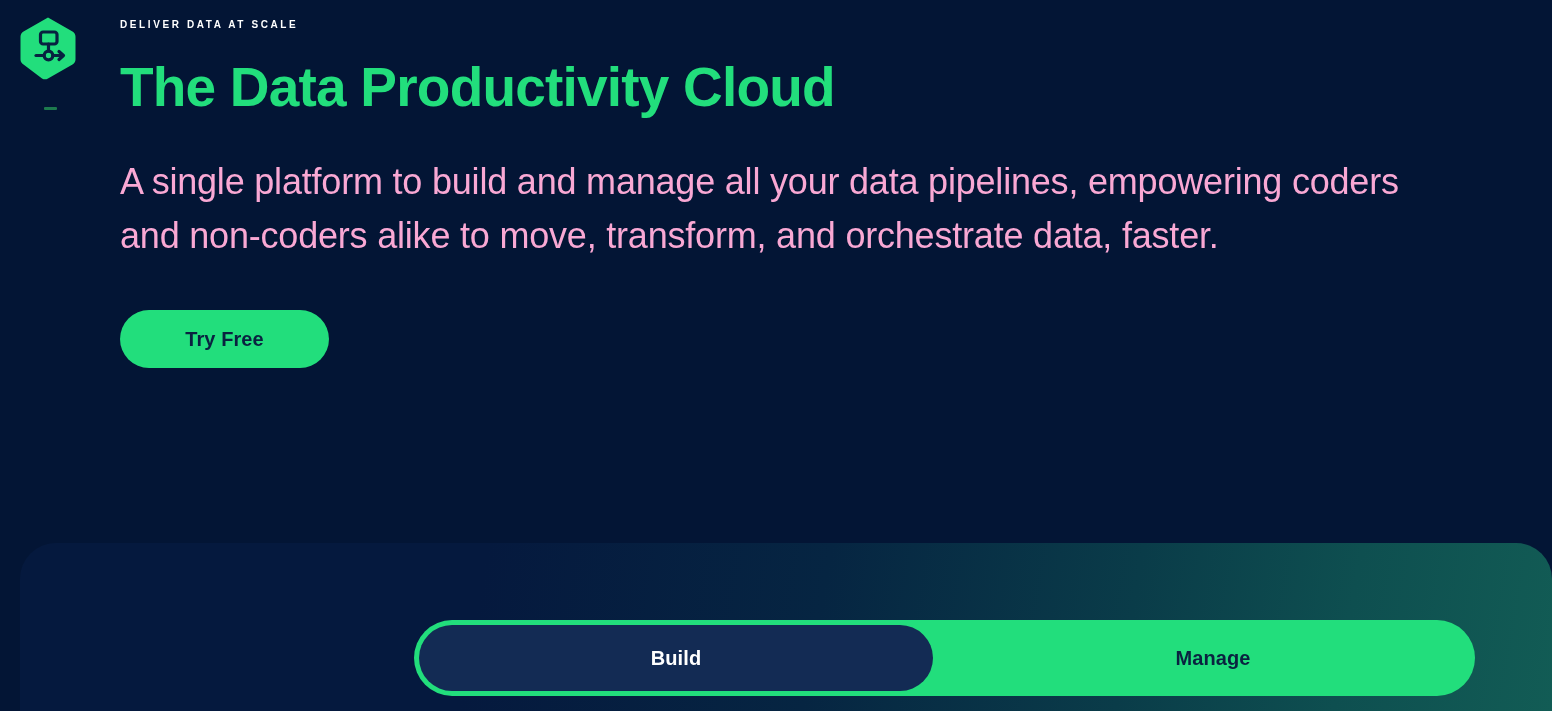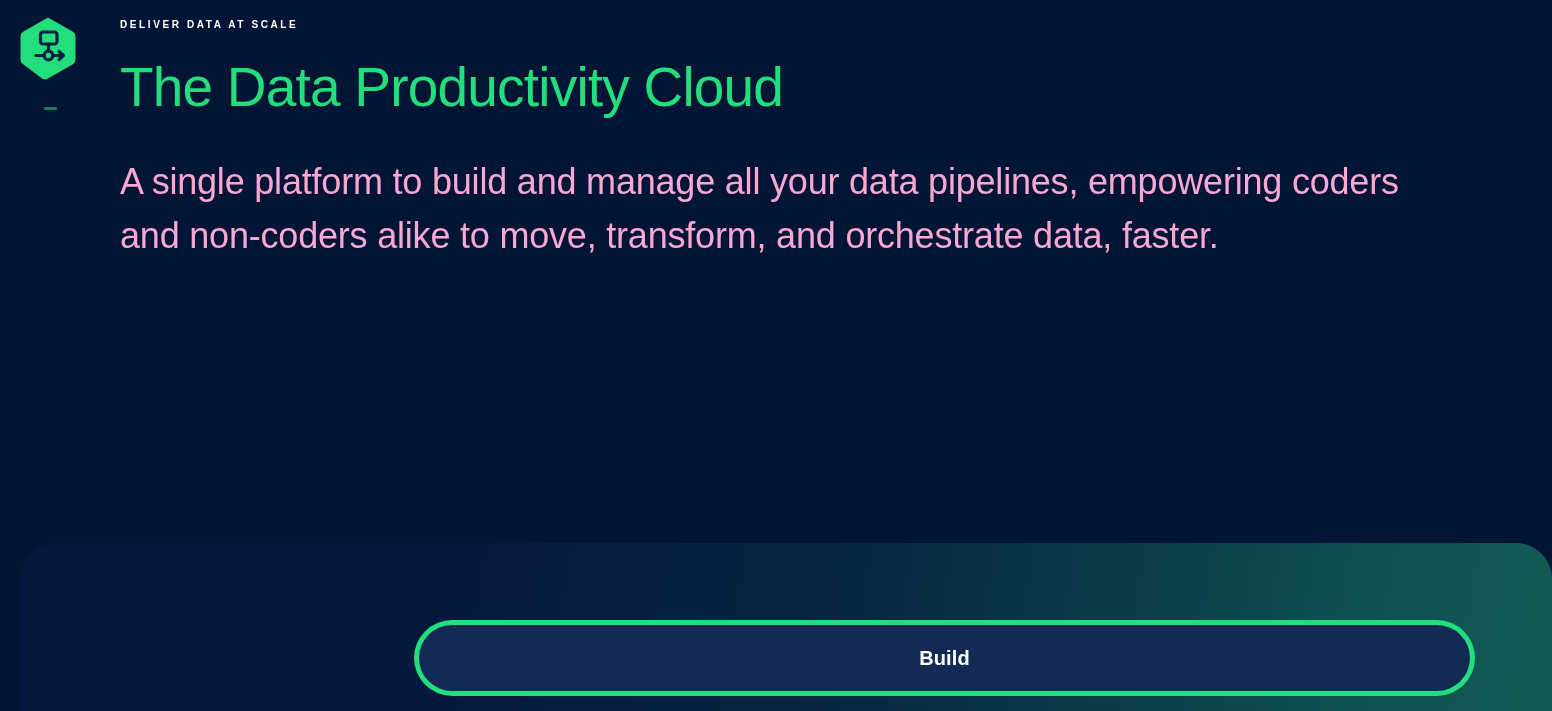--- a/index.html
+++ b/index.html
@@ -58,21 +58,21 @@
     font-size: 10px;
     font-weight: bold;
     letter-spacing: 2.6px;
     color: #ffffff;
     line-height: 1.3;
   }
 
   .headline {
     margin-top: 28px;
     font-size: 55px;
-    font-weight: normal;
+    font-weight: bold;
     color: #22DE7C;
     letter-spacing: -0.8px;
     line-height: 1.05;
   }
 
   .subheadline {
     margin-top: 38px;
     font-size: 36px;
     font-weight: normal;
     color: #f9a8d4;
@@ -177,22 +177,26 @@
   </a>
   <div class="logo-underline"></div>
 
   <div class="hero-content">
     <div class="eyebrow">DELIVER DATA AT SCALE</div>
 
     <h1 class="headline">The Data Productivity Cloud</h1>
 
     <p class="subheadline">A single platform to build and manage all your data pipelines, empowering coders and non-coders alike to move, transform, and orchestrate data, faster.</p>
 
+    <div class="cta-row">
+      <button class="cta-button">Try Free</button>
+    </div>
   </div>
 </section>
 
 <section class="panel">
 
   <div class="tabbar" role="tablist">
     <button class="tab active" role="tab">Build</button>
+    <button class="tab" role="tab">Manage</button>
   </div>
 
 </section>
 
 </body></html>

